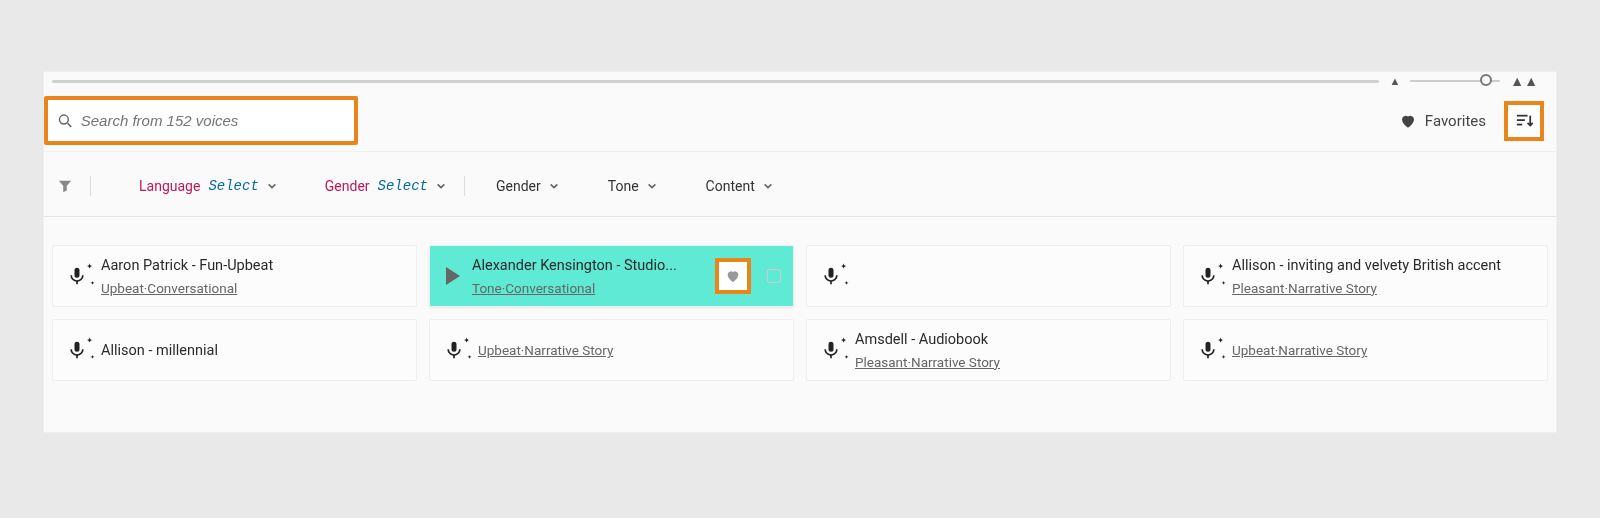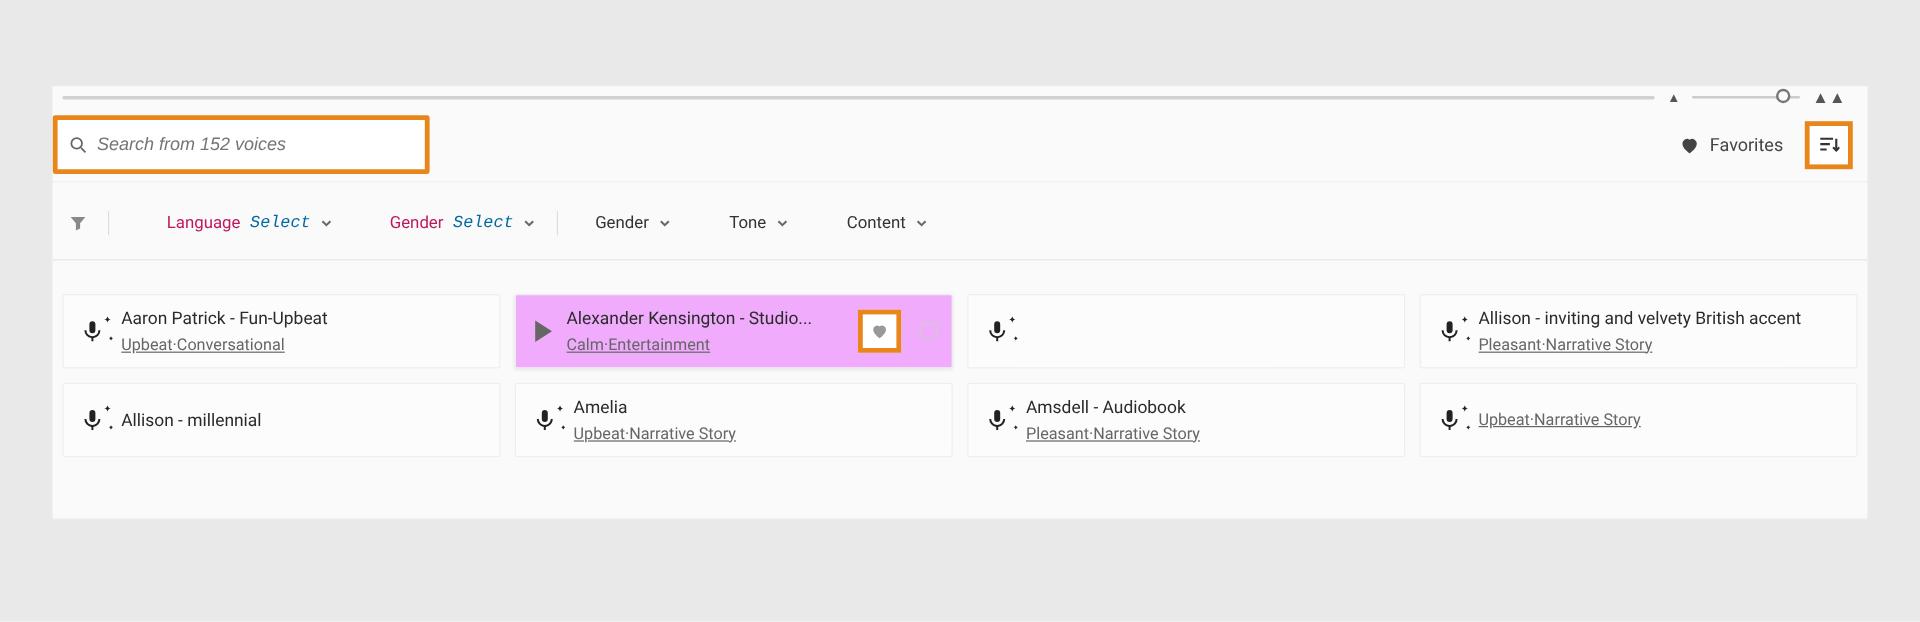--- a/index.html
+++ b/index.html
@@ -104,21 +104,21 @@
     border: 1px solid #eee;
     border-radius: 2px;
     height: 62px;
     display: flex;
     align-items: center;
     padding: 0 12px;
     gap: 12px;
     position: relative;
   }
   .card.hover {
-    background: #f0abfc;
+    background: #5eead4;
     box-shadow: 0 1px 3px rgba(0,0,0,0.08);
   }
   .mic-icon { width: 20px; height: 22px; fill: #222; flex-shrink: 0; }
   .mic-wrap { position: relative; width: 24px; height: 24px; display: flex; align-items: center; justify-content: center; }
   .sparkle { position: absolute; font-size: 8px; color: #222; }
   .sparkle.s1 { top: -2px; right: -4px; }
   .sparkle.s2 { bottom: 2px; right: -6px; font-size: 6px; }
   .play-tri { width: 0; height: 0; border-left: 14px solid #666; border-top: 9px solid transparent; border-bottom: 9px solid transparent; flex-shrink: 0; margin-left:4px; }
   .card-text { display: flex; flex-direction: column; gap: 6px; overflow: hidden; flex: 1; }
   .card-title { font-size: 14.5px; color: #2a2a2a; white-space: nowrap; overflow: hidden; text-overflow: ellipsis; }
@@ -228,21 +228,21 @@
       <div class="card-text">
         <span class="card-title">Aaron Patrick - Fun-Upbeat</span>
         <span class="card-sub">Upbeat·Conversational</span>
       </div>
     </div>
 
     <div class="card hover">
       <div class="play-tri"></div>
       <div class="card-text">
         <span class="card-title">Alexander Kensington - Studio...</span>
-        <span class="card-sub">Calm·Entertainment</span>
+        <span class="card-sub">Tone·Conversational</span>
       </div>
       <div class="card-heart-box">
         <svg class="heart-outline" viewBox="0 0 24 24">
           <path d="M12 21s-8-5.3-8-11a5 5 0 0 1 8-4 5 5 0 0 1 8 4c0 5.7-8 11-8 11z"></path>
         </svg>
       </div>
       <div class="checkbox-ghost"></div>
     </div>
 
     <div class="card">
@@ -284,21 +284,20 @@
 
     <div class="card">
       <div class="mic-wrap">
         <svg class="mic-icon" viewBox="0 0 24 24">
             <path d="M12 2a3 3 0 0 1 3 3v6a3 3 0 0 1-6 0V5a3 3 0 0 1 3-3zm6 9a6 6 0 0 1-12 0h-2a8 8 0 0 0 7 7.9V22h2v-3.1A8 8 0 0 0 20 11z"></path>
           </svg>
         <span class="sparkle s1">✦</span>
           <span class="sparkle s2">✦</span>
       </div>
       <div class="card-text">
-        <span class="card-title">Amelia</span>
         <span class="card-sub">Upbeat·Narrative Story</span>
       </div>
     </div>
 
     <div class="card">
       <div class="mic-wrap">
         <svg class="mic-icon" viewBox="0 0 24 24">
             <path d="M12 2a3 3 0 0 1 3 3v6a3 3 0 0 1-6 0V5a3 3 0 0 1 3-3zm6 9a6 6 0 0 1-12 0h-2a8 8 0 0 0 7 7.9V22h2v-3.1A8 8 0 0 0 20 11z"></path>
           </svg>
         <span class="sparkle s1">✦</span>

